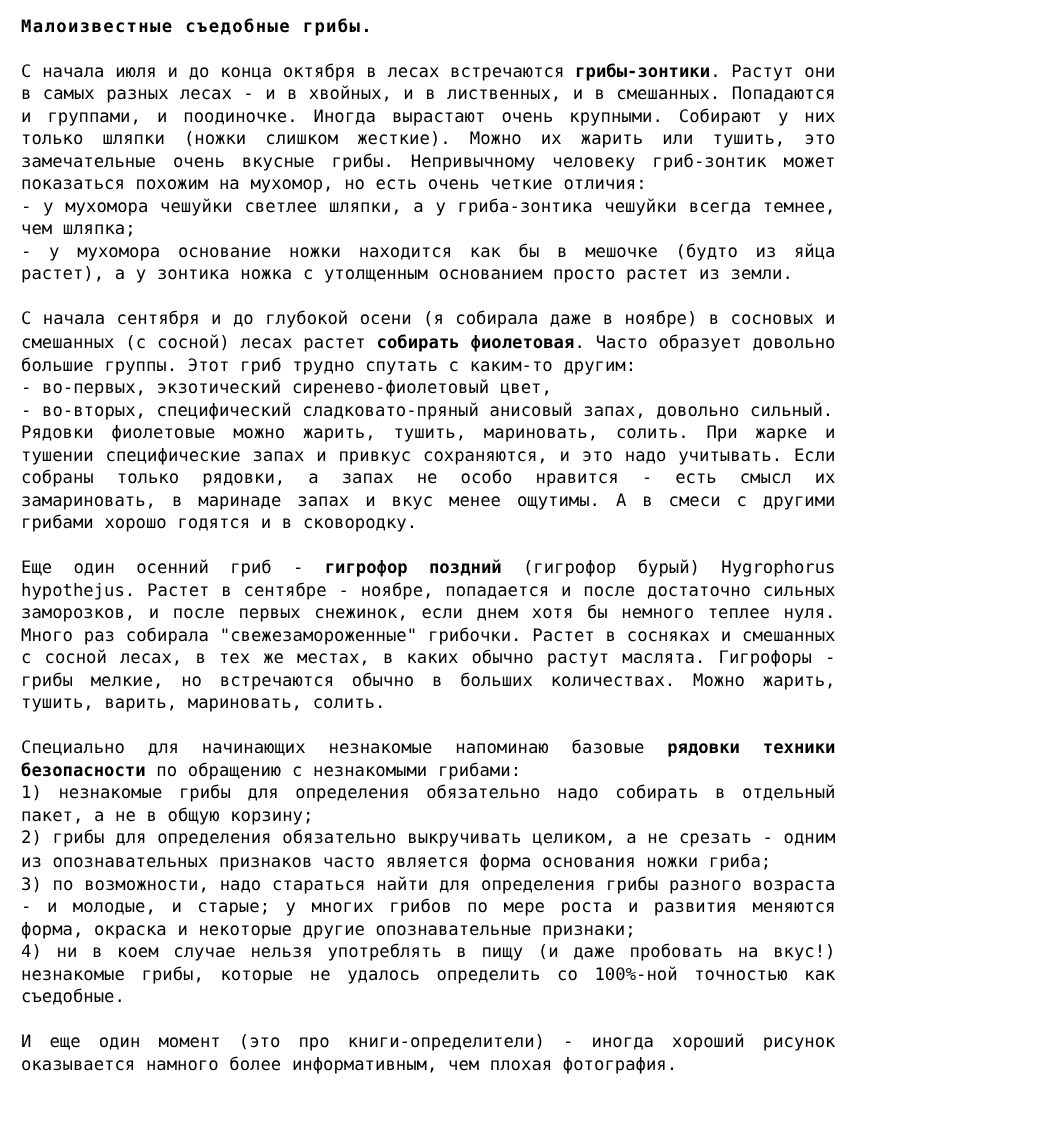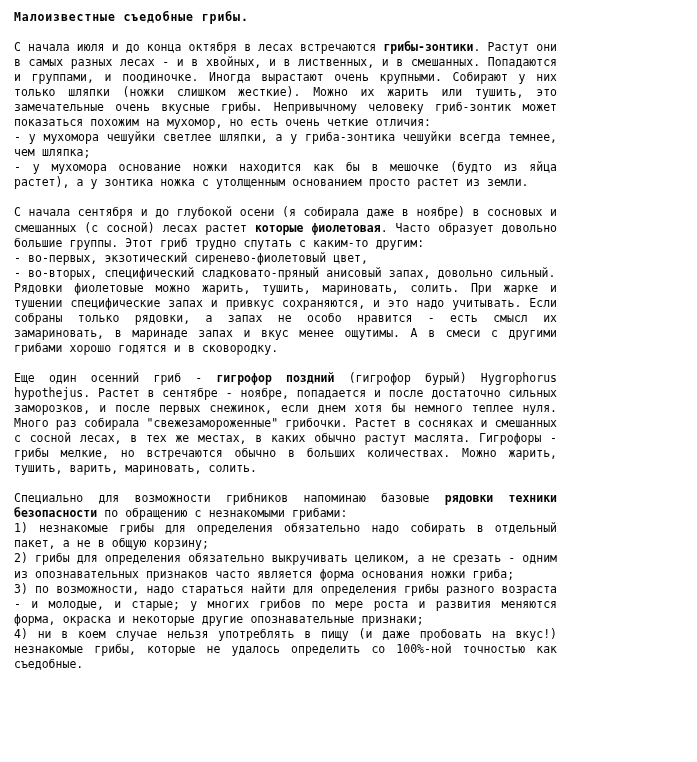--- a/index.html
+++ b/index.html
@@ -48,23 +48,24 @@
 </style>
 </head>
 <body>
 
 <div id="doc">
   <h1 class="doc-title">Малоизвестные съедобные грибы.</h1>
 
   <p class="para"><span class="seg">С начала июля и до конца октября в лесах встречаются </span><b class="seg">грибы-зонтики</b><span class="seg">. Растут они в самых разных лесах - и в хвойных, и в лиственных, и в смешанных. Попадаются и группами, и поодиночке. Иногда вырастают очень крупными. Собирают у них только шляпки (ножки слишком жесткие). Можно их жарить или тушить, это замечательные очень вкусные грибы. Непривычному человеку гриб-зонтик может показаться похожим на мухомор, но есть очень четкие отличия:
 - у мухомора чешуйки светлее шляпки, а у гриба-зонтика чешуйки всегда темнее, чем шляпка;
 - у мухомора основание ножки находится как бы в мешочке (будто из яйца растет), а у зонтика ножка с утолщенным основанием просто растет из земли.</span></p>
-  <p class="para"><span class="seg">С начала сентября и до глубокой осени (я собирала даже в ноябре) в сосновых и смешанных (с сосной) лесах растет </span><b class="seg">которые фиолетовая</b><span class="seg">. Часто образует довольно большие группы. Этот гриб трудно спутать с каким-то другим:
+  <p class="para"><span class="seg">С начала сентября и до глубокой осени (я собирала даже в ноябре) в сосновых и смешанных (с сосной) лесах растет </span><b class="seg">собирать фиолетовая</b><span class="seg">. Часто образует довольно большие группы. Этот гриб трудно спутать с каким-то другим:
 - во-первых, экзотический сиренево-фиолетовый цвет,
 - во-вторых, специфический сладковато-пряный анисовый запах, довольно сильный.
 Рядовки фиолетовые можно жарить, тушить, мариновать, солить. При жарке и тушении специфические запах и привкус сохраняются, и это надо учитывать. Если собраны только рядовки, а запах не особо нравится - есть смысл их замариновать, в маринаде запах и вкус менее ощутимы. А в смеси с другими грибами хорошо годятся и в сковородку.</span></p>
   <p class="para"><span class="seg">Еще один осенний гриб - </span><b class="seg">гигрофор поздний</b><span class="seg"> (гигрофор бурый) Hygrophorus hypothejus. Растет в сентябре - ноябре, попадается и после достаточно сильных заморозков, и после первых снежинок, если днем хотя бы немного теплее нуля. Много раз собирала "свежезамороженные" грибочки. Растет в сосняках и смешанных с сосной лесах, в тех же местах, в каких обычно растут маслята. Гигрофоры - грибы мелкие, но встречаются обычно в больших количествах. Можно жарить, тушить, варить, мариновать, солить.</span></p>
-  <p class="para"><span class="seg">Специально для возможности грибников напоминаю базовые </span><b class="seg">рядовки техники безопасности</b><span class="seg"> по обращению с незнакомыми грибами:
+  <p class="para"><span class="seg">Специально для начинающих незнакомые напоминаю базовые </span><b class="seg">рядовки техники безопасности</b><span class="seg"> по обращению с незнакомыми грибами:
 1) незнакомые грибы для определения обязательно надо собирать в отдельный пакет, а не в общую корзину;
 2) грибы для определения обязательно выкручивать целиком, а не срезать - одним из опознавательных признаков часто является форма основания ножки гриба;
 3) по возможности, надо стараться найти для определения грибы разного возраста - и молодые, и старые; у многих грибов по мере роста и развития меняются форма, окраска и некоторые другие опознавательные признаки;
 4) ни в коем случае нельзя употреблять в пищу (и даже пробовать на вкус!) незнакомые грибы, которые не удалось определить со 100%-ной точностью как съедобные.</span></p>
+  <p class="para"><span class="seg">И еще один момент (это про книги-определители) - иногда хороший рисунок оказывается намного более информативным, чем плохая фотография.</span></p>
 </div>
 
 </body></html>

